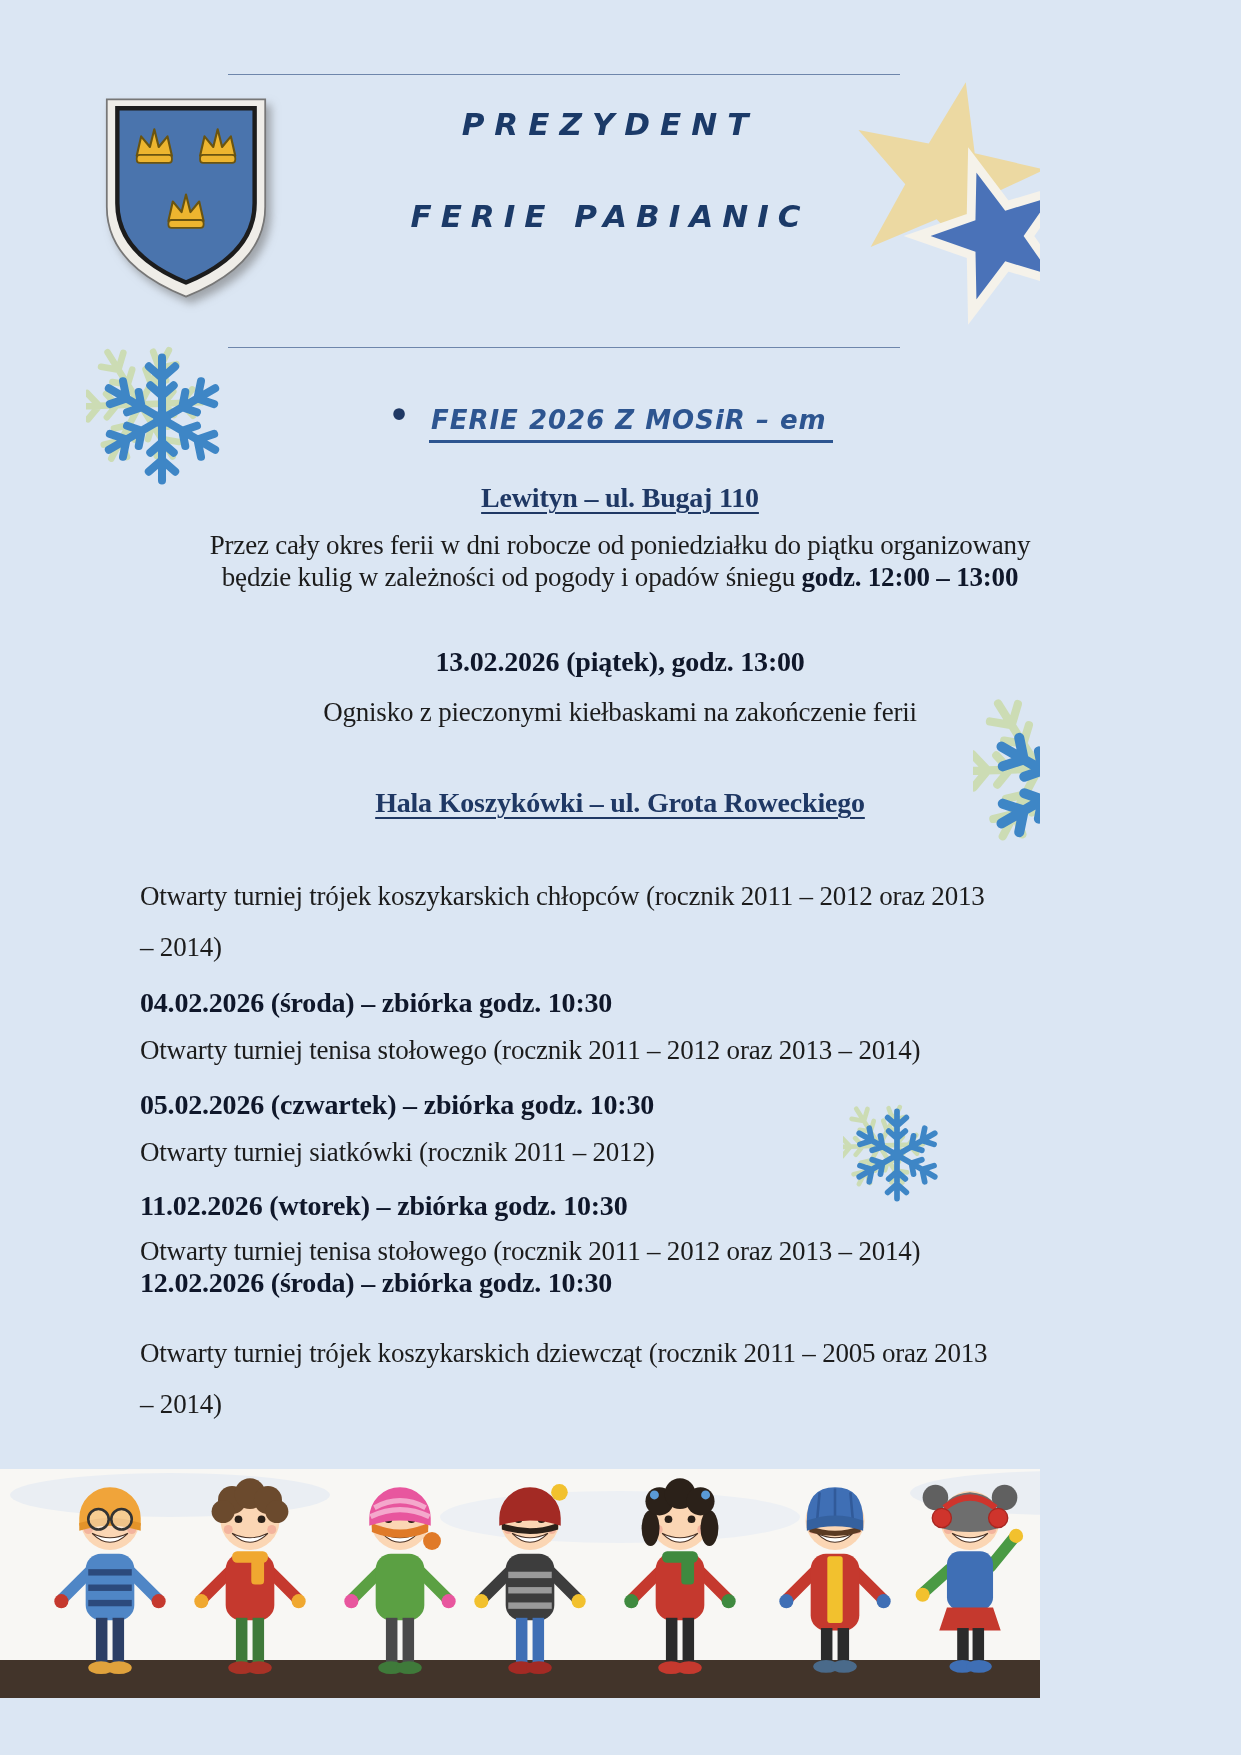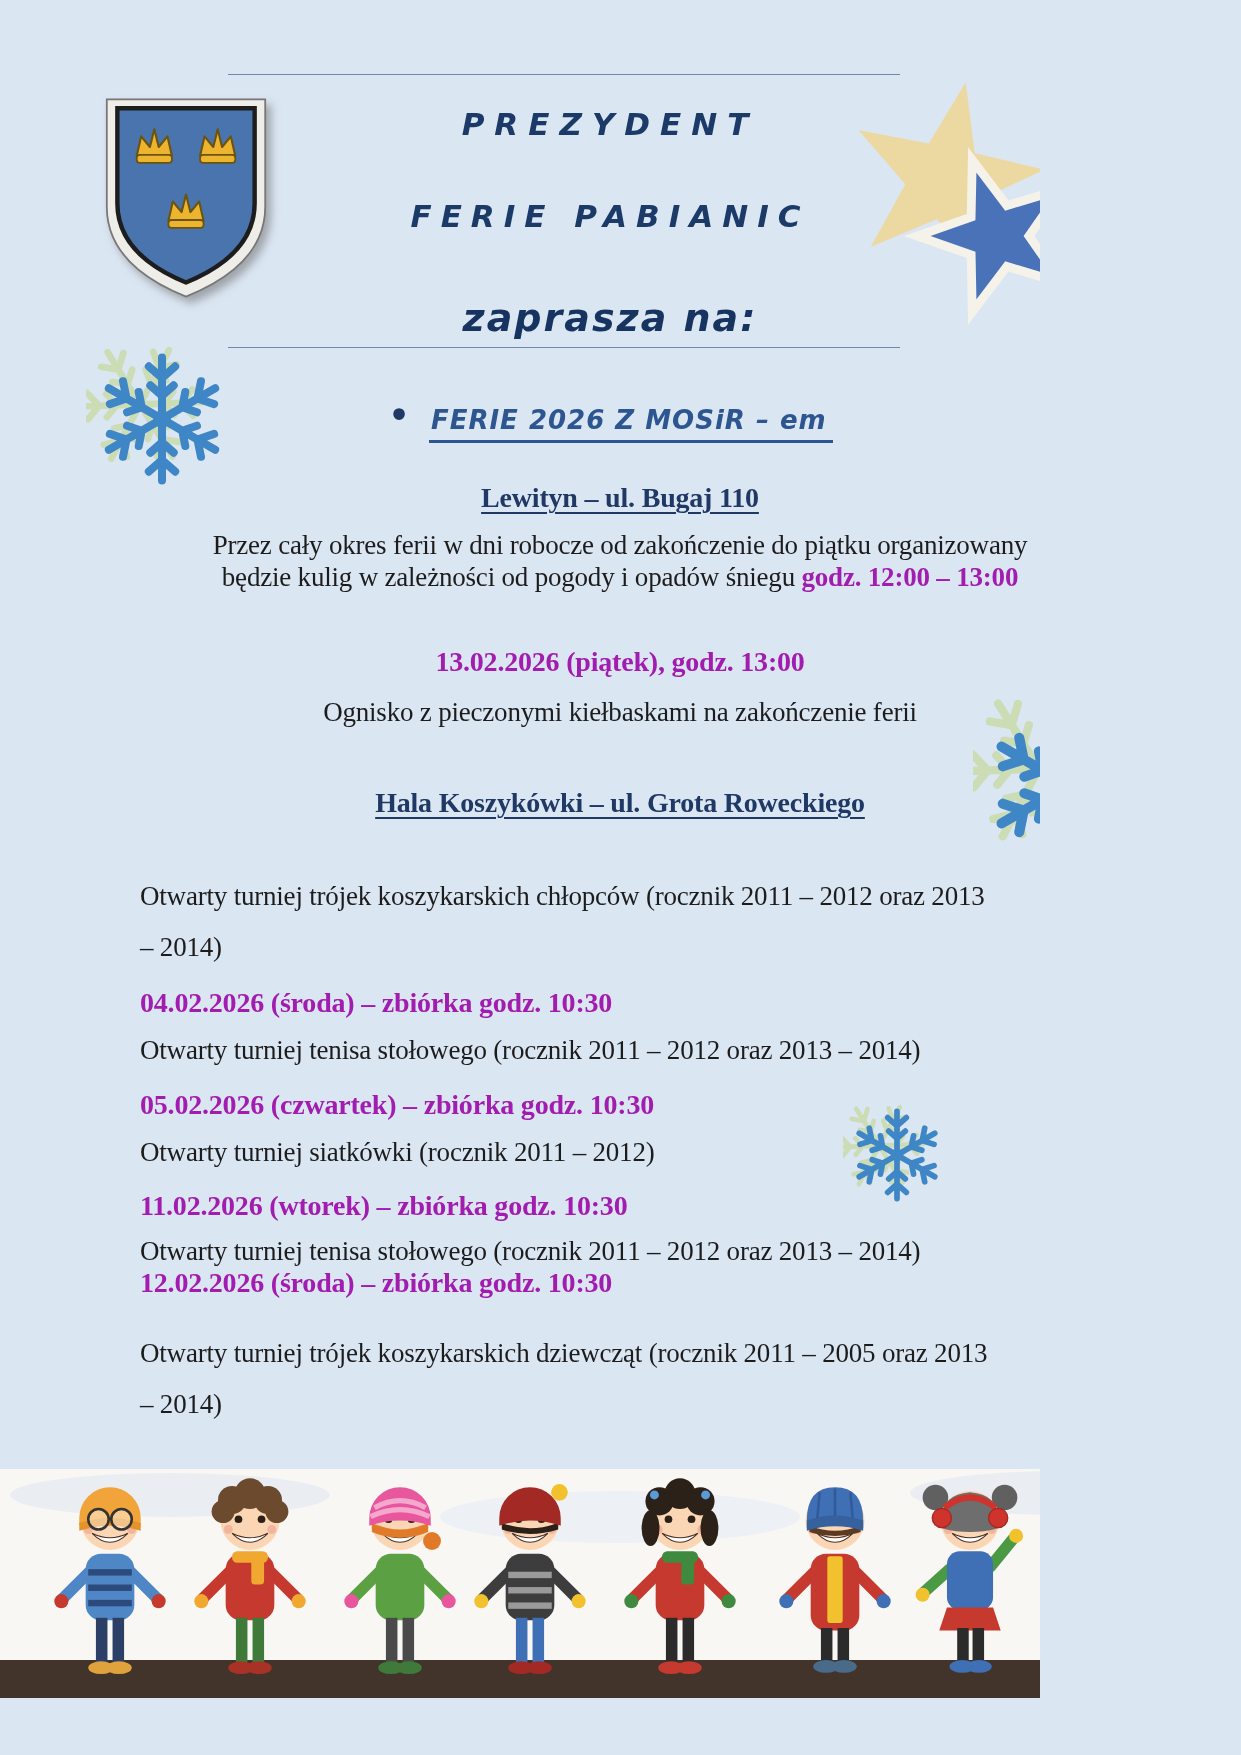--- a/index.html
+++ b/index.html
@@ -13,21 +13,21 @@
   #zapr{top:296px;font-size:38px;letter-spacing:2px;color:#16345f;}
   #titlerow{position:absolute;top:392px;left:150px;width:920px;display:flex;
             justify-content:center;align-items:baseline;}
   #titlebullet{font-size:40px;color:#1f3864;margin-right:18px;font-family:"DejaVu Sans",sans-serif;}
   #titletext{font-family:"DejaVu Sans",sans-serif;font-style:italic;font-weight:bold;
              font-size:26px;color:#2d5590;letter-spacing:1px;
              border-bottom:3px solid #2d5590;padding:0 6px 5px 2px;white-space:nowrap;}
   .tl{position:absolute;left:140px;width:960px;font-size:27px;color:#1c1c1c;
       white-space:nowrap;letter-spacing:-0.2px;}
   .c{text-align:center;}
-  .red{color:#a21caf;font-weight:bold;}
+  .red{color:#0f172a;font-weight:bold;}
   .nh{color:#1f3864;font-weight:bold;font-size:28px;}
   .u{text-decoration:underline;text-decoration-thickness:2px;text-underline-offset:5px;}
   .reddate{font-size:28px;}
   .crest{position:absolute;left:98px;top:94px;width:176px;height:208px;
          filter:drop-shadow(5px 6px 4px rgba(110,110,110,0.55));}
   .stars{position:absolute;left:825px;top:70px;}
   .flake{position:absolute;}
   #flake-left{left:86px;top:343px;width:152px;height:152px;}
   #flake-mid{left:973px;top:690px;width:190px;height:190px;}
   #flake-small{left:843px;top:1101px;width:108px;height:108px;}
@@ -54,21 +54,20 @@
     <use href="#crn" transform="translate(38,57)"></use>
   </svg>
 
   <svg class="stars" width="270" height="280" viewBox="0 0 270 280">
     <polygon transform="translate(120,110) rotate(12)" fill="#ecd9a2" points="0,-100 23.5,-32.4 95.1,-30.9 38,12.4 58.8,80.9 0,40 -58.8,80.9 -38,12.4 -95.1,-30.9 -23.5,-32.4"></polygon>
     <polygon transform="translate(172,166) rotate(-18) scale(0.8)" fill="#4a72b8" stroke="#f5f2ea" stroke-width="11" points="0,-100 23.5,-32.4 95.1,-30.9 38,12.4 58.8,80.9 0,40 -58.8,80.9 -38,12.4 -95.1,-30.9 -23.5,-32.4"></polygon>
   </svg>
 
   <div id="prez" class="hdrline hand">PREZYDENT</div>
   <div id="miasta" class="hdrline hand">FERIE PABIANIC</div>
-  <div id="zapr" class="hdrline hand">zaprasza na:</div>
 
   <div class="rule" style="top:347px"></div>
 
   <svg id="flake-left" class="flake" viewBox="-52 -52 104 104">
     <g fill="none" stroke="#ccdcb4" stroke-width="4.5" stroke-linecap="round" transform="translate(-15,-10) rotate(28)">
       <path transform="rotate(0)" d="M0 0 L0 -42 M0 -28 L-9 -36 M0 -28 L9 -36 M0 -16 L-8 -23 M0 -16 L8 -23"></path>
       <path transform="rotate(60)" d="M0 0 L0 -42 M0 -28 L-9 -36 M0 -28 L9 -36 M0 -16 L-8 -23 M0 -16 L8 -23"></path>
       <path transform="rotate(120)" d="M0 0 L0 -42 M0 -28 L-9 -36 M0 -28 L9 -36 M0 -16 L-8 -23 M0 -16 L8 -23"></path>
       <path transform="rotate(180)" d="M0 0 L0 -42 M0 -28 L-9 -36 M0 -28 L9 -36 M0 -16 L-8 -23 M0 -16 L8 -23"></path>
       <path transform="rotate(240)" d="M0 0 L0 -42 M0 -28 L-9 -36 M0 -28 L9 -36 M0 -16 L-8 -23 M0 -16 L8 -23"></path>
@@ -84,21 +83,21 @@
     </g>
     <circle r="6" fill="#3e86c6"></circle>
   </svg>
 
   <div id="titlerow">
     <span id="titlebullet">•</span>
     <span id="titletext">FERIE 2026 Z MOSiR – em</span>
   </div>
 
   <div class="tl c nh u" style="top:482px">Lewityn – ul. Bugaj 110</div>
-  <div class="tl c" style="top:530px">Przez cały okres ferii w dni robocze od zakończenie do piątku organizowany</div>
+  <div class="tl c" style="top:530px">Przez cały okres ferii w dni robocze od poniedziałku do piątku organizowany</div>
   <div class="tl c" style="top:562px"><span>będzie kulig w zależności od pogody i opadów śniegu </span><span class="red">godz. 12:00 – 13:00</span></div>
   <div class="tl c red reddate" style="top:646px">13.02.2026 (piątek), godz. 13:00</div>
   <div class="tl c" style="top:697px">Ognisko z pieczonymi kiełbaskami na zakończenie ferii</div>
 
   <svg id="flake-mid" class="flake" viewBox="-52 -52 104 104">
     <g fill="none" stroke="#ccdcb4" stroke-width="4.5" stroke-linecap="round" transform="translate(-16,-9) rotate(28)">
       <path transform="rotate(0)" d="M0 0 L0 -42 M0 -28 L-9 -36 M0 -28 L9 -36 M0 -16 L-8 -23 M0 -16 L8 -23"></path>
       <path transform="rotate(60)" d="M0 0 L0 -42 M0 -28 L-9 -36 M0 -28 L9 -36 M0 -16 L-8 -23 M0 -16 L8 -23"></path>
       <path transform="rotate(120)" d="M0 0 L0 -42 M0 -28 L-9 -36 M0 -28 L9 -36 M0 -16 L-8 -23 M0 -16 L8 -23"></path>
       <path transform="rotate(180)" d="M0 0 L0 -42 M0 -28 L-9 -36 M0 -28 L9 -36 M0 -16 L-8 -23 M0 -16 L8 -23"></path>

